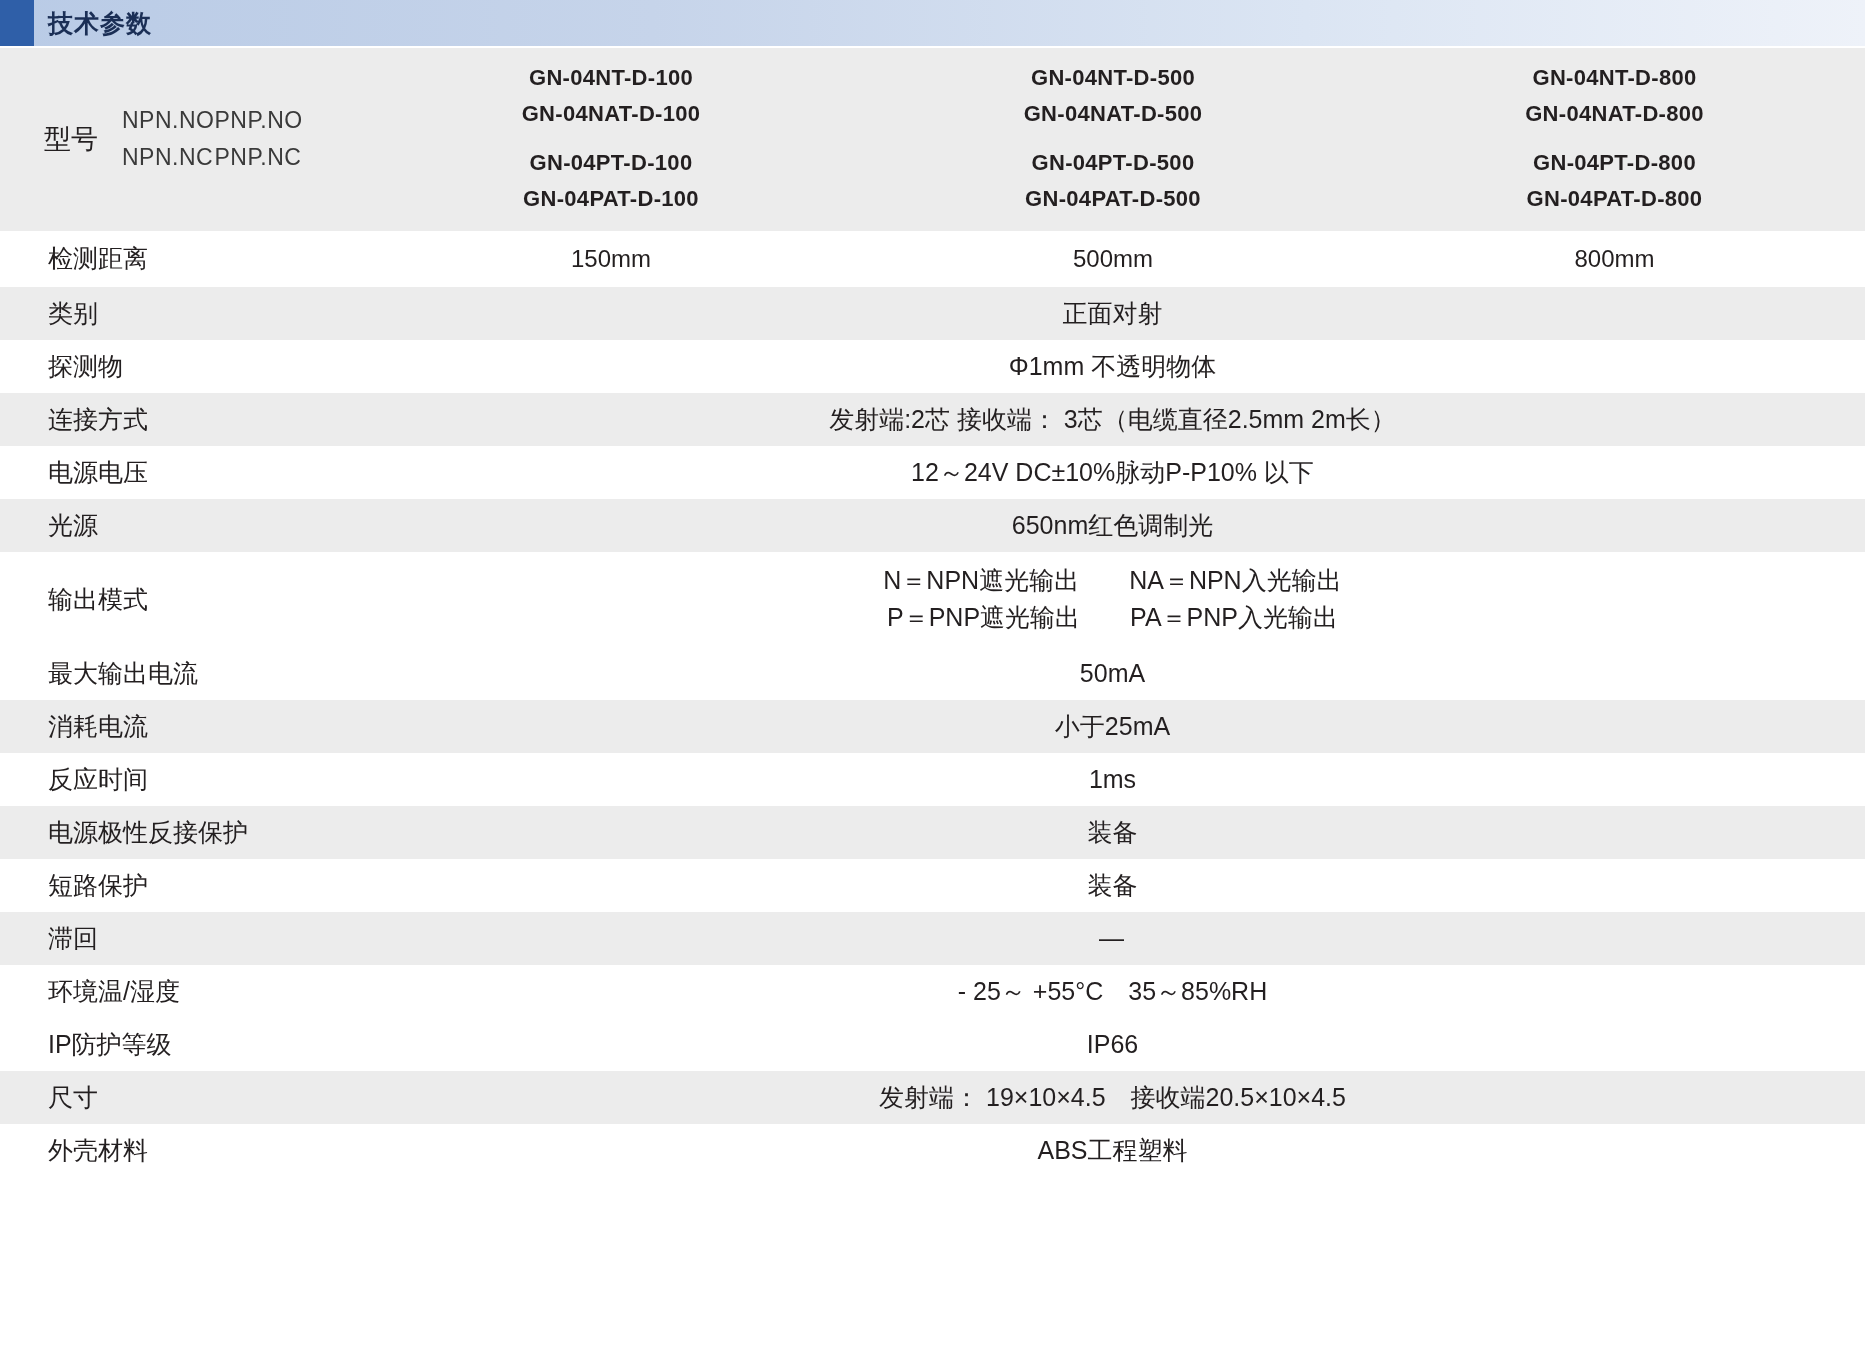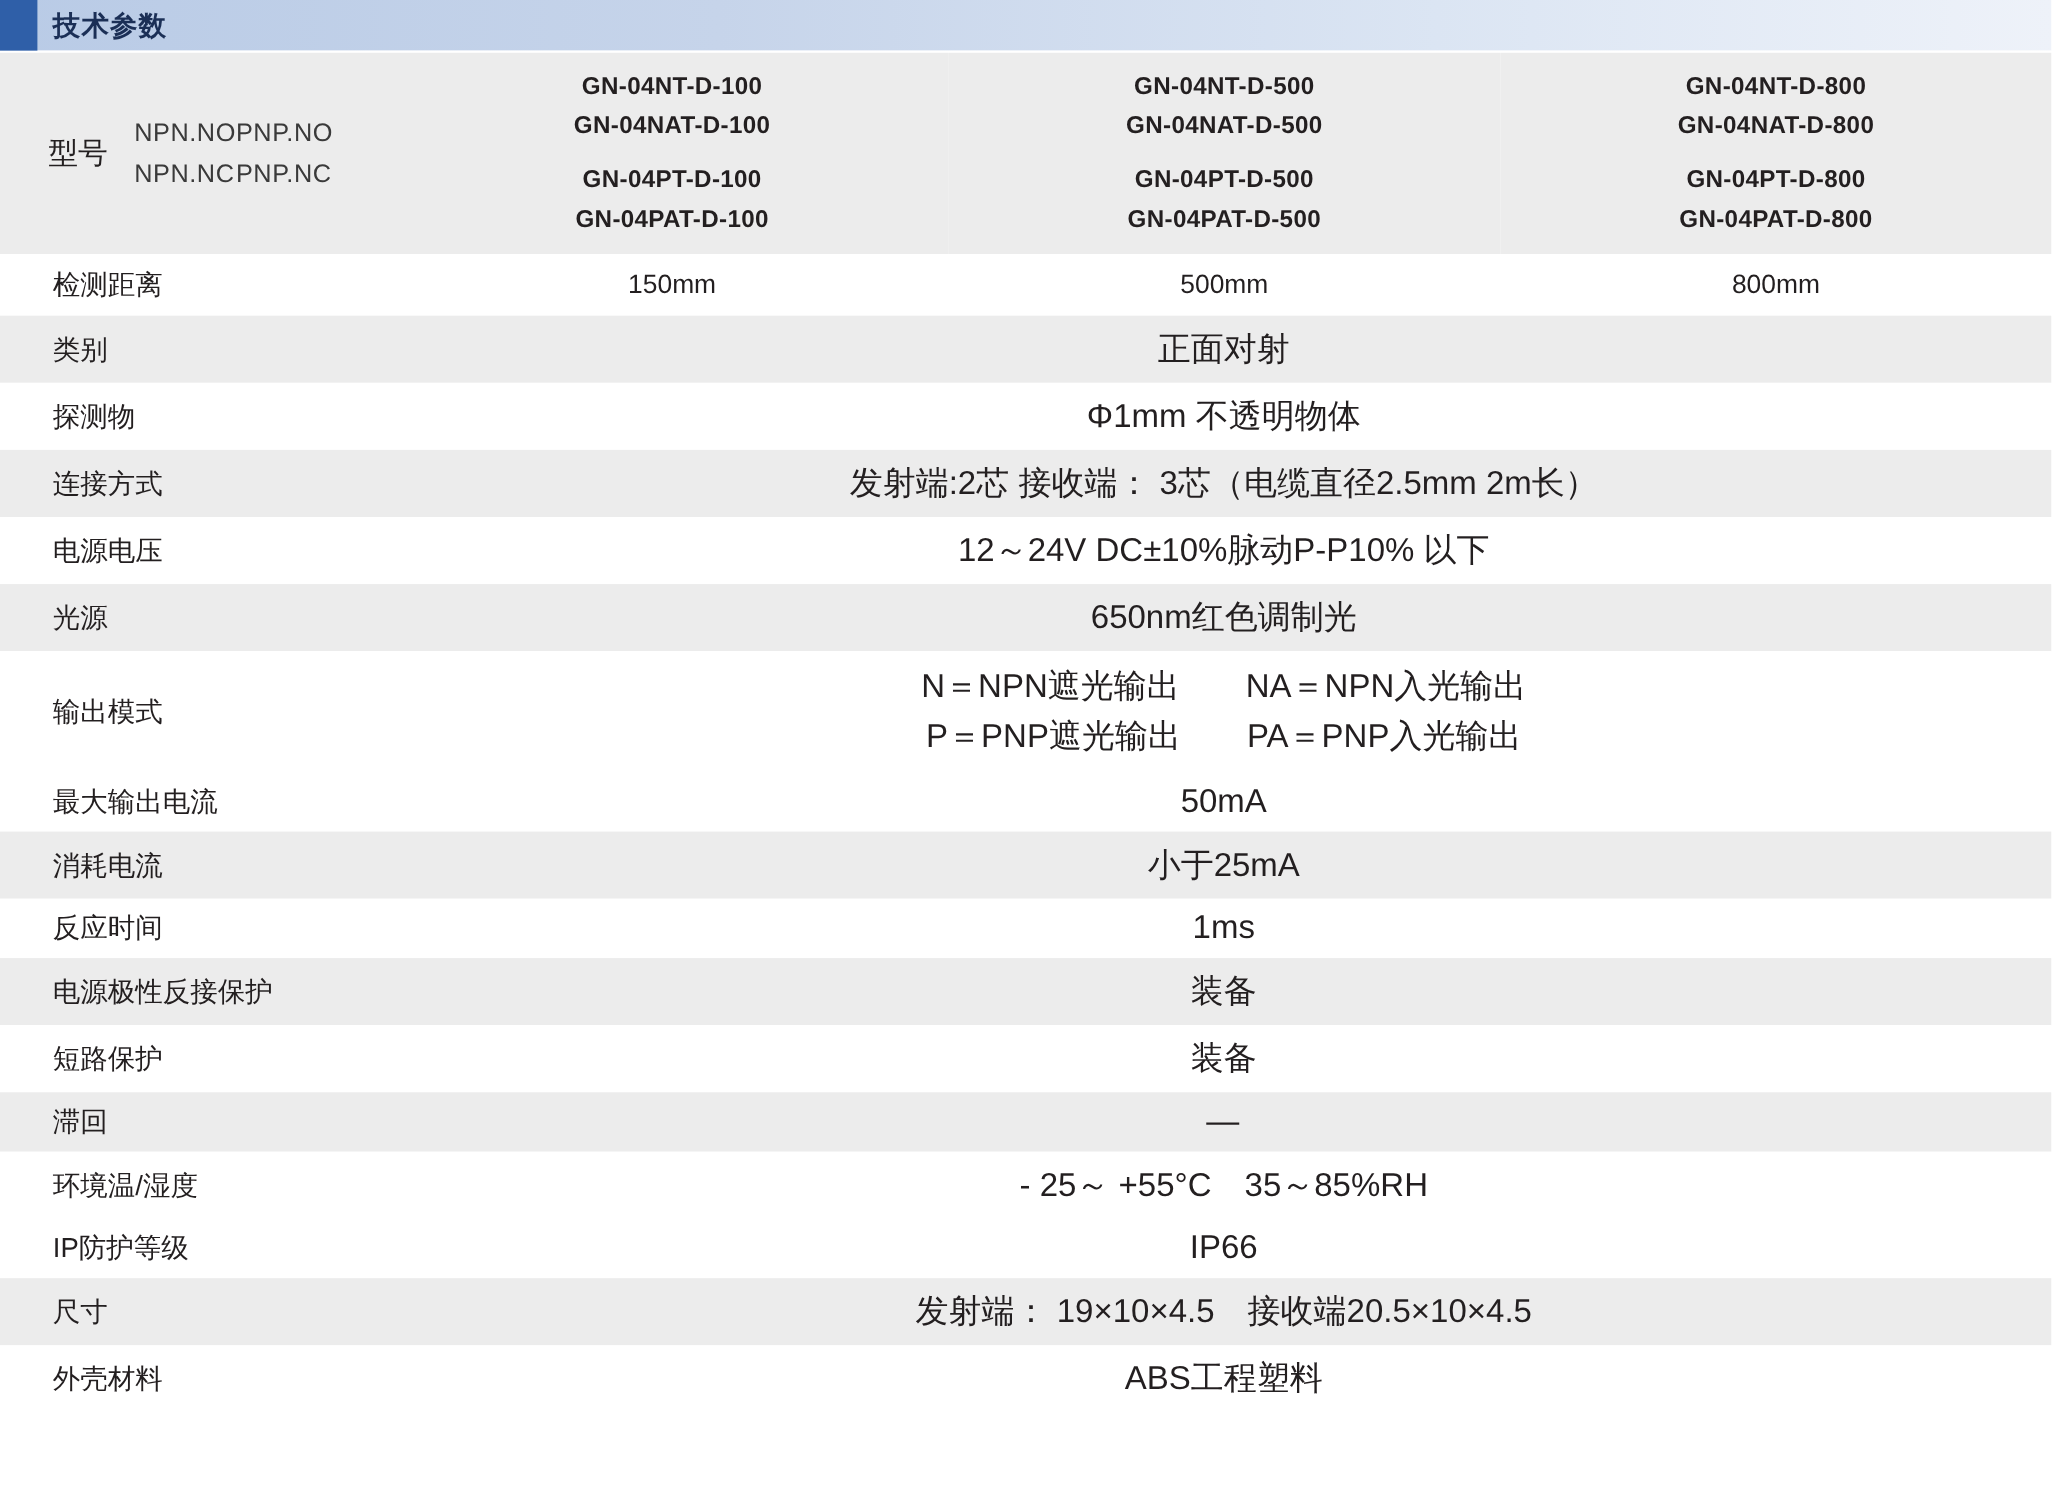--- a/index.html
+++ b/index.html
@@ -58,21 +58,21 @@
   .row-even td { background: #ececec; }
 
   .label-cell {
     font-size: 25px;
     color: #231f20;
     padding: 10px 0 10px 48px;
     border-right: 2px solid #2f5fa8;
     white-space: nowrap;
   }
   .val-cell {
-    font-size: 30px;
+    font-size: 25px;
     text-align: center;
     padding: 10px 6px;
     color: #231f20;
   }
   .val-cell.multi { line-height: 1.5; }
 
   
   .model-label-cell {
     border-right: 2px solid #2f5fa8;
     padding: 0;

